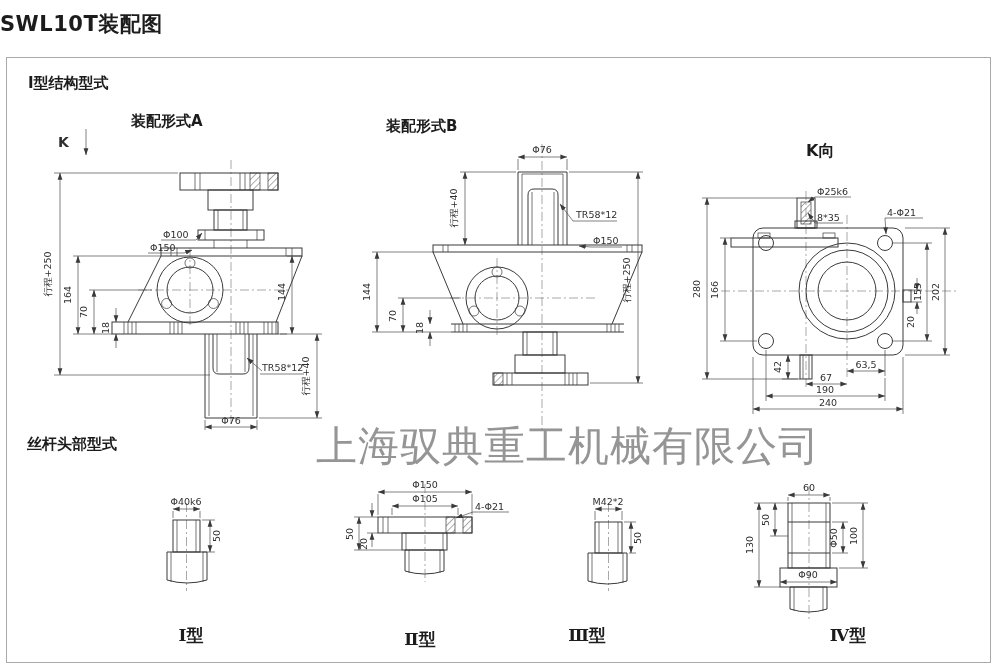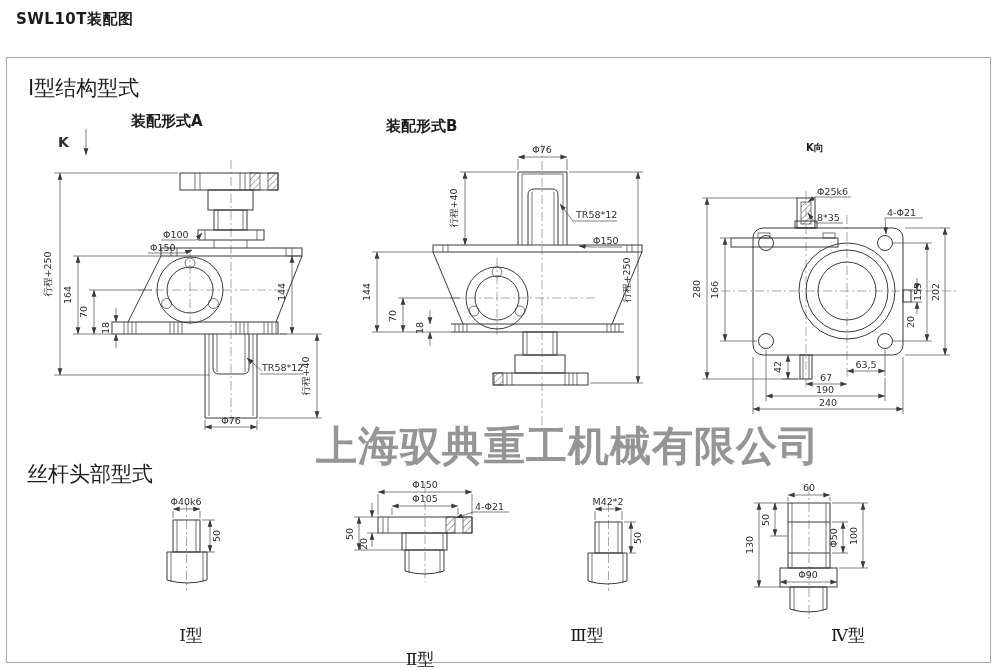--- a/index.html
+++ b/index.html
@@ -1,24 +1,24 @@
 <!DOCTYPE html>
 <html><head>
 <meta charset="utf-8">
 <style>
 *{margin:0;padding:0;box-sizing:border-box}
 html,body{width:999px;height:670px;background:#fff;position:relative;overflow:hidden;
   font-family:"DejaVu Sans","Liberation Sans",sans-serif;color:#1c1c1c}
 #frame{position:absolute;left:6px;top:57px;width:985px;height:606px;border:1px solid #a9a9a9;background:#fff}
-#page-title{position:absolute;left:16px;top:10px;font-size:15px;font-weight:bold;letter-spacing:.5px}
-.sec-label{position:absolute;font-size:21px;font-weight:normal}
+#page-title{position:absolute;left:0;top:10px;font-size:21px;font-weight:bold;letter-spacing:.5px}
+.sec-label{position:absolute;font-size:15px;font-weight:bold}
 .view-label{position:absolute;font-size:15px;font-weight:bold}
-#watermark{position:absolute;left:316px;top:419px;font-size:41px;font-weight:bold;color:#8a8a8a;
+#watermark{position:absolute;left:316px;top:419px;font-size:41px;font-weight:normal;color:#8a8a8a;
   letter-spacing:1px;opacity:.9;white-space:nowrap}
-.type-label{position:absolute;font-size:17px;font-weight:normal;width:80px;text-align:center;
+.type-label{position:absolute;font-size:17px;font-weight:bold;width:80px;text-align:center;
   font-family:"DejaVu Serif","Liberation Serif",serif}
 svg{position:absolute;overflow:visible}
 svg text{font-family:"DejaVu Sans","Liberation Sans",sans-serif;font-size:9.5px;fill:#2e2e2e}
 svg text.big{font-size:14px;font-weight:bold}
 .ol{stroke:#3a3a3a;stroke-width:1;fill:none}
 .ol2{stroke:#3a3a3a;stroke-width:.7;fill:none}
 .dl{stroke:#4a4a4a;stroke-width:.7;fill:none}
 .cl{stroke:#6e6e6e;stroke-width:.6;fill:none;stroke-dasharray:9 3 2 3}
 .hf{fill:url(#hp);stroke:#3a3a3a;stroke-width:.7}
 </style>
@@ -35,22 +35,22 @@
     </pattern>
   </defs>
 </svg>
 
 <div id="page-title">SWL10T装配图</div>
 <div id="frame"></div>
 
 <div class="sec-label" style="left:28px;top:74px">Ⅰ型结构型式</div>
 <div class="view-label" style="left:131px;top:112px">装配形式A</div>
 <div class="view-label" style="left:386px;top:117px">装配形式B</div>
-<div class="view-label" style="left:806px;top:141px;font-size:10px">K向</div>
-<div class="sec-label" style="left:27px;top:460px">丝杆头部型式</div>
+<div class="view-label" style="left:806px;top:141px;font-size:16px">K向</div>
+<div class="sec-label" style="left:27px;top:435px">丝杆头部型式</div>
 <div id="watermark">上海驭典重工机械有限公司</div>
 
 <svg style="left:40px;top:122px" width="300" height="318" viewBox="0 0 300 318">
 
   <text class="big" x="18" y="25">K</text>
   <line class="dl" x1="46" y1="7" x2="46" y2="33" marker-end="url(#ae)"></line>
 
   <line class="cl" x1="191" y1="38" x2="191" y2="302"></line>
   <line class="cl" x1="98" y1="168" x2="248" y2="168"></line>
   <line class="cl" x1="150" y1="126" x2="150" y2="206"></line>
@@ -446,15 +446,15 @@
     <text transform="rotate(-90 112 58)" x="112" y="58" text-anchor="middle">100</text>
     <line class="dl" x1="35" y1="109" x2="9" y2="109"></line>
     <line class="dl" x1="14" y1="25" x2="14" y2="109" marker-start="url(#ae)" marker-end="url(#ae)"></line>
     <text transform="rotate(-90 8 67)" x="8" y="67" text-anchor="middle">130</text>
     <text x="63" y="100" text-anchor="middle">Φ90</text>
     <line class="dl" x1="35" y1="104" x2="92" y2="104" marker-start="url(#ae)" marker-end="url(#ae)"></line>
   </g>
 </svg>
 
 <div class="type-label" style="left:151px;top:624px">Ⅰ型</div>
-<div class="type-label" style="left:380px;top:648px">Ⅱ型</div>
+<div class="type-label" style="left:380px;top:628px">Ⅱ型</div>
 <div class="type-label" style="left:547px;top:624px">Ⅲ型</div>
 <div class="type-label" style="left:808px;top:624px">Ⅳ型</div>
 
 </body></html>

